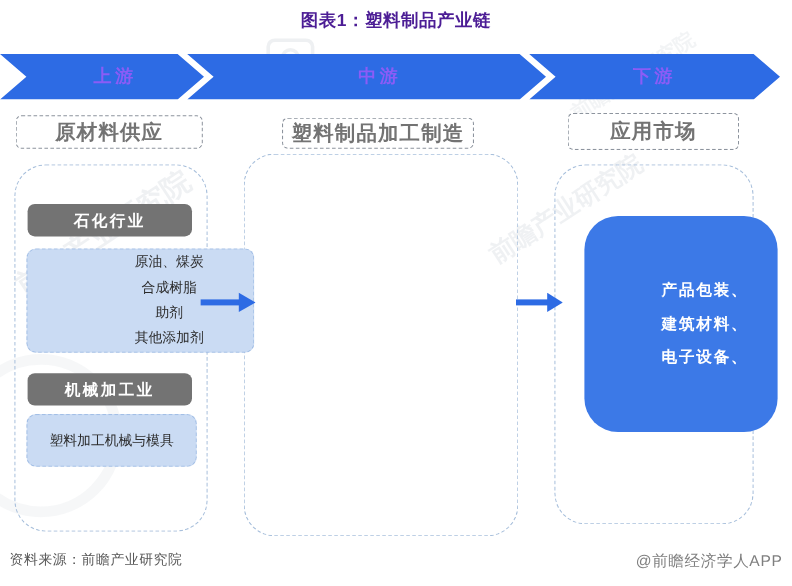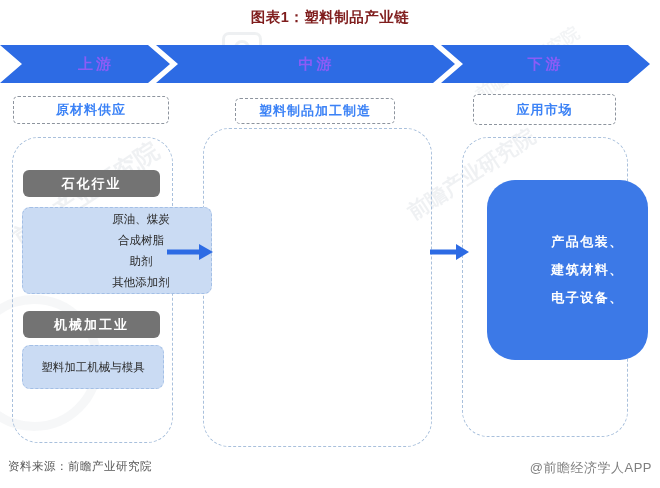--- a/index.html
+++ b/index.html
@@ -2,34 +2,34 @@
 <html><head>
 <meta charset="utf-8">
 <style>
   html,body{margin:0;padding:0;background:#ffffff;}
   .page{
     position:relative;width:660px;height:488px;background:#ffffff;
     font-family:"Liberation Sans","DejaVu Sans",sans-serif;overflow:hidden;
   }
   .title{
     position:absolute;top:8px;left:0;right:0;text-align:center;
-    font-size:14.5px;font-weight:bold;color:#7f1d1d;letter-spacing:.5px;
+    font-size:14.5px;font-weight:bold;color:#4c1d95;letter-spacing:.5px;
   }
   .banner-svg{position:absolute;left:0;top:45px;}
   .banner-label{
     position:absolute;top:45px;height:38px;line-height:38px;text-align:center;
     color:#8b5cf6;font-size:15px;font-weight:bold;letter-spacing:3px;
   }
   .lbl-up{left:22px;width:148px;}
   .lbl-mid{left:178px;width:277px;}
   .lbl-down{left:463px;width:165px;}
 
   .col-header{
     position:absolute;background:#ffffff;border:1px dashed #8d949e;border-radius:5px;
-    text-align:center;font-weight:bold;color:#3b82f6;font-size:13px;
+    text-align:center;font-weight:bold;color:#737373;font-size:17px;
     display:flex;align-items:center;justify-content:center;letter-spacing:1px;z-index:3;
   }
   .hdr-up{left:13px;top:96px;width:154px;height:26px;}
   .hdr-mid{left:235px;top:98px;width:158px;height:24px;}
   .hdr-down{left:473px;top:94px;width:141px;height:29px;}
 
   .col-container{
     position:absolute;border:1.5px dashed #a9c0dc;border-radius:26px;background:transparent;z-index:1;
   }
   .cont-up{left:12px;top:137px;width:159px;height:304px;}

